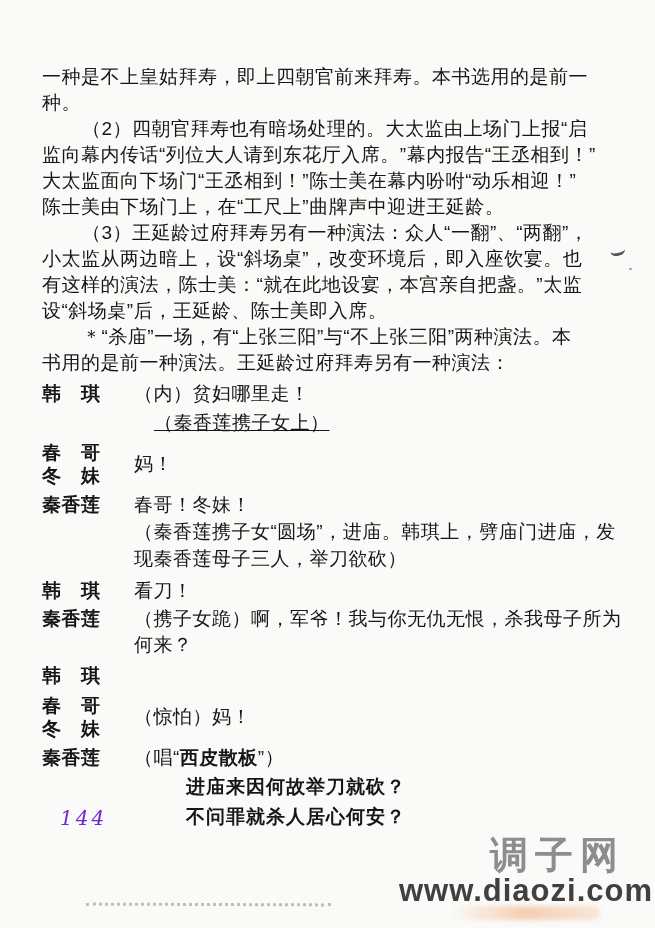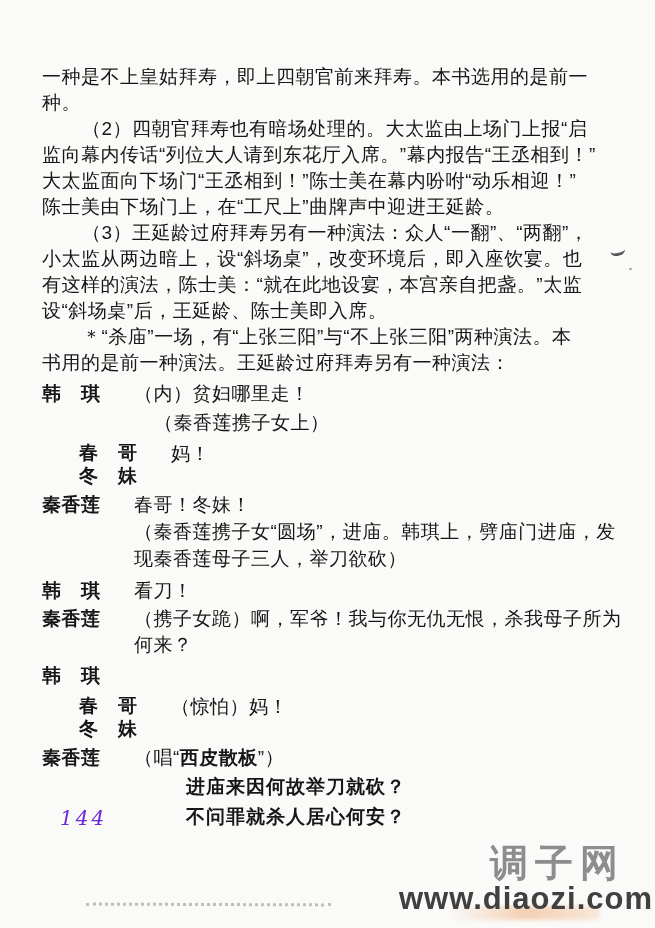--- a/index.html
+++ b/index.html
@@ -18,32 +18,32 @@
   }
   .bline{white-space:nowrap;height:26px;font-weight:500;}
   .indent{padding-left:40px;}
   
   .srow{display:flex;margin-top:5px;}
   .srow.tight{margin-top:2px;}
   .spk{width:92px;flex-shrink:0;font-weight:600;white-space:nowrap;}
   .spk.stacked{display:flex;flex-direction:column;justify-content:center;line-height:23px;}
   .dlg{font-weight:500;}
   .dlg .dline{white-space:nowrap;height:26px;}
-  .stage-row{margin-top:3px;padding-left:112px;white-space:nowrap;height:26px;font-weight:500;}
+  .stage-row{margin-top:3px;padding-left:112px;white-space:nowrap;height:26px;font-weight:500;text-decoration:underline;}
   .stagewrap .dline{white-space:nowrap;height:27px;}
-  .center-one{display:flex;margin-left:37px;}
+  .center-one{display:flex;align-items:center;}
   .lyric{font-weight:700;margin-left:52px;white-space:nowrap;height:27px;margin-top:3px;letter-spacing:1px;}
   .tune{font-weight:700;}
   .pagenum{
     position:absolute;left:60px;top:806px;
     font-family:"DejaVu Serif","Liberation Serif",serif;
     font-style:italic;font-size:20px;letter-spacing:3px;color:#6d28d9;
   }
   .watermark{
-    position:absolute;right:2px;bottom:12px;text-align:right;line-height:1.05;
+    position:absolute;right:2px;bottom:20px;text-align:right;line-height:1.05;
   }
   .wm-name{
     font-size:38px;font-weight:700;color:#8d8d8d;letter-spacing:7px;
     margin-right:28px;
   }
   .wm-url{
     font-size:31px;font-weight:700;color:#404040;letter-spacing:1px;
   }
   .wm-orange{
     position:absolute;right:55px;bottom:8px;width:150px;height:14px;

